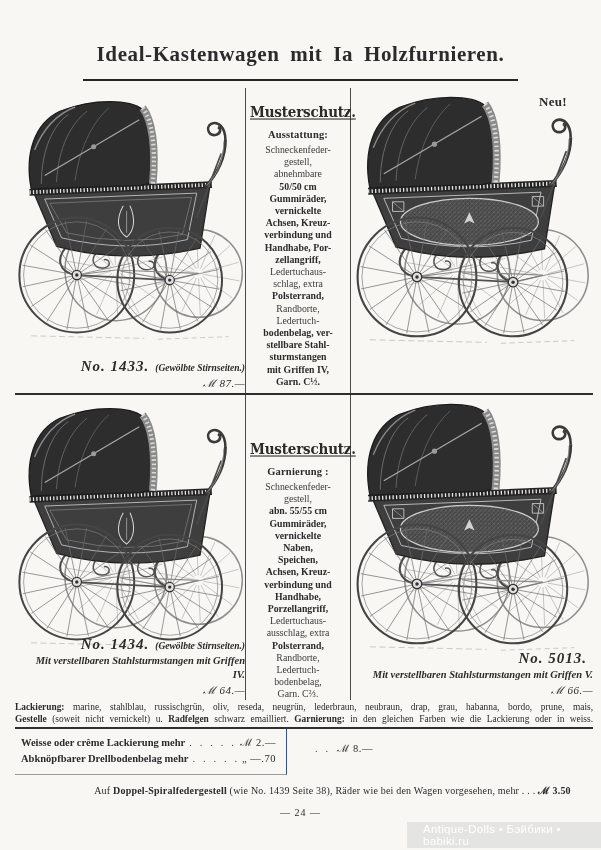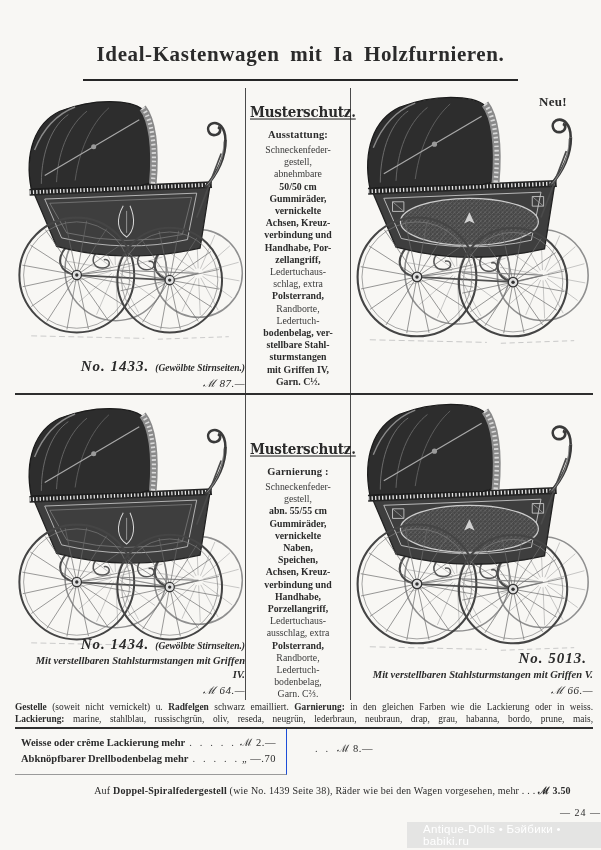--- a/index.html
+++ b/index.html
@@ -73,21 +73,21 @@
   .prow .dots{flex:1;overflow:hidden;white-space:pre;color:#444;padding:0 4px;}
   .prow .amt{white-space:pre;letter-spacing:.5px;}
   .pright{flex:1;padding:12px 6px 0 16px;font-size:10.5px;}
   .pright .prow .dots{flex:0 0 auto;}
   .lastline{
     position:absolute;top:783px;left:0;width:100%;
     text-align:center;font-size:10px;letter-spacing:.2px;margin-left:32px;
   }
   .pageno{
     position:absolute;top:807px;left:0;width:100%;
-    text-align:right;font-size:10px;letter-spacing:1px;
+    text-align:center;font-size:10px;letter-spacing:1px;
   }
   .watermark{
     position:absolute;right:0;bottom:2px;left:407px;height:26px;
     background:#e4e4e3;color:#ffffff;
     font-family:"Liberation Sans","DejaVu Sans",sans-serif;font-size:11.5px;
     display:flex;align-items:center;justify-content:center;letter-spacing:.3px;padding-left:16px;
   }
   
   .wheel{fill:none;stroke:#454545;stroke-width:2.4;}
   .wheel.far{stroke:#8f8f8f;stroke-width:1.8;}
@@ -443,22 +443,22 @@
         <div>
           <span class="no">No. 5013.</span><span class="note"></span>
         </div>
         <div class="sub">Mit verstellbaren Stahlsturmstangen mit Griffen V.</div>
         <div class="price">ℳ 66.—</div>
       </div>
     </section>
   </div>
 
   <div class="footnote">
+    <div><span class="b">Lackierung:</span><span> marine, stahlblau, russischgrün, oliv, reseda, neugrün, lederbraun, neubraun, drap, grau, habanna, bordo, prune, mais,</span></div>
     <div><span class="b">Gestelle</span><span> (soweit nicht vernickelt) u. </span><span class="b">Radfelgen</span><span> schwarz emailliert.  </span><span class="b">Garnierung:</span><span> in den gleichen Farben wie die Lackierung oder in weiss.</span></div>
-    <div><span class="b">Lackierung:</span><span> marine, stahlblau, russischgrün, oliv, reseda, neugrün, lederbraun, neubraun, drap, grau, habanna, bordo, prune, mais,</span></div>
   </div>
 
   <div class="pricebox">
     <div class="pleft">
       <div class="prow">
         <span class="lbl"><span class="b">Weisse oder crême Lackierung mehr</span></span>
         <span class="dots">.   .   .   .   .   .   .   .</span>
         <span class="amt">ℳ 2.—</span>
       </div>
       <div class="prow">

